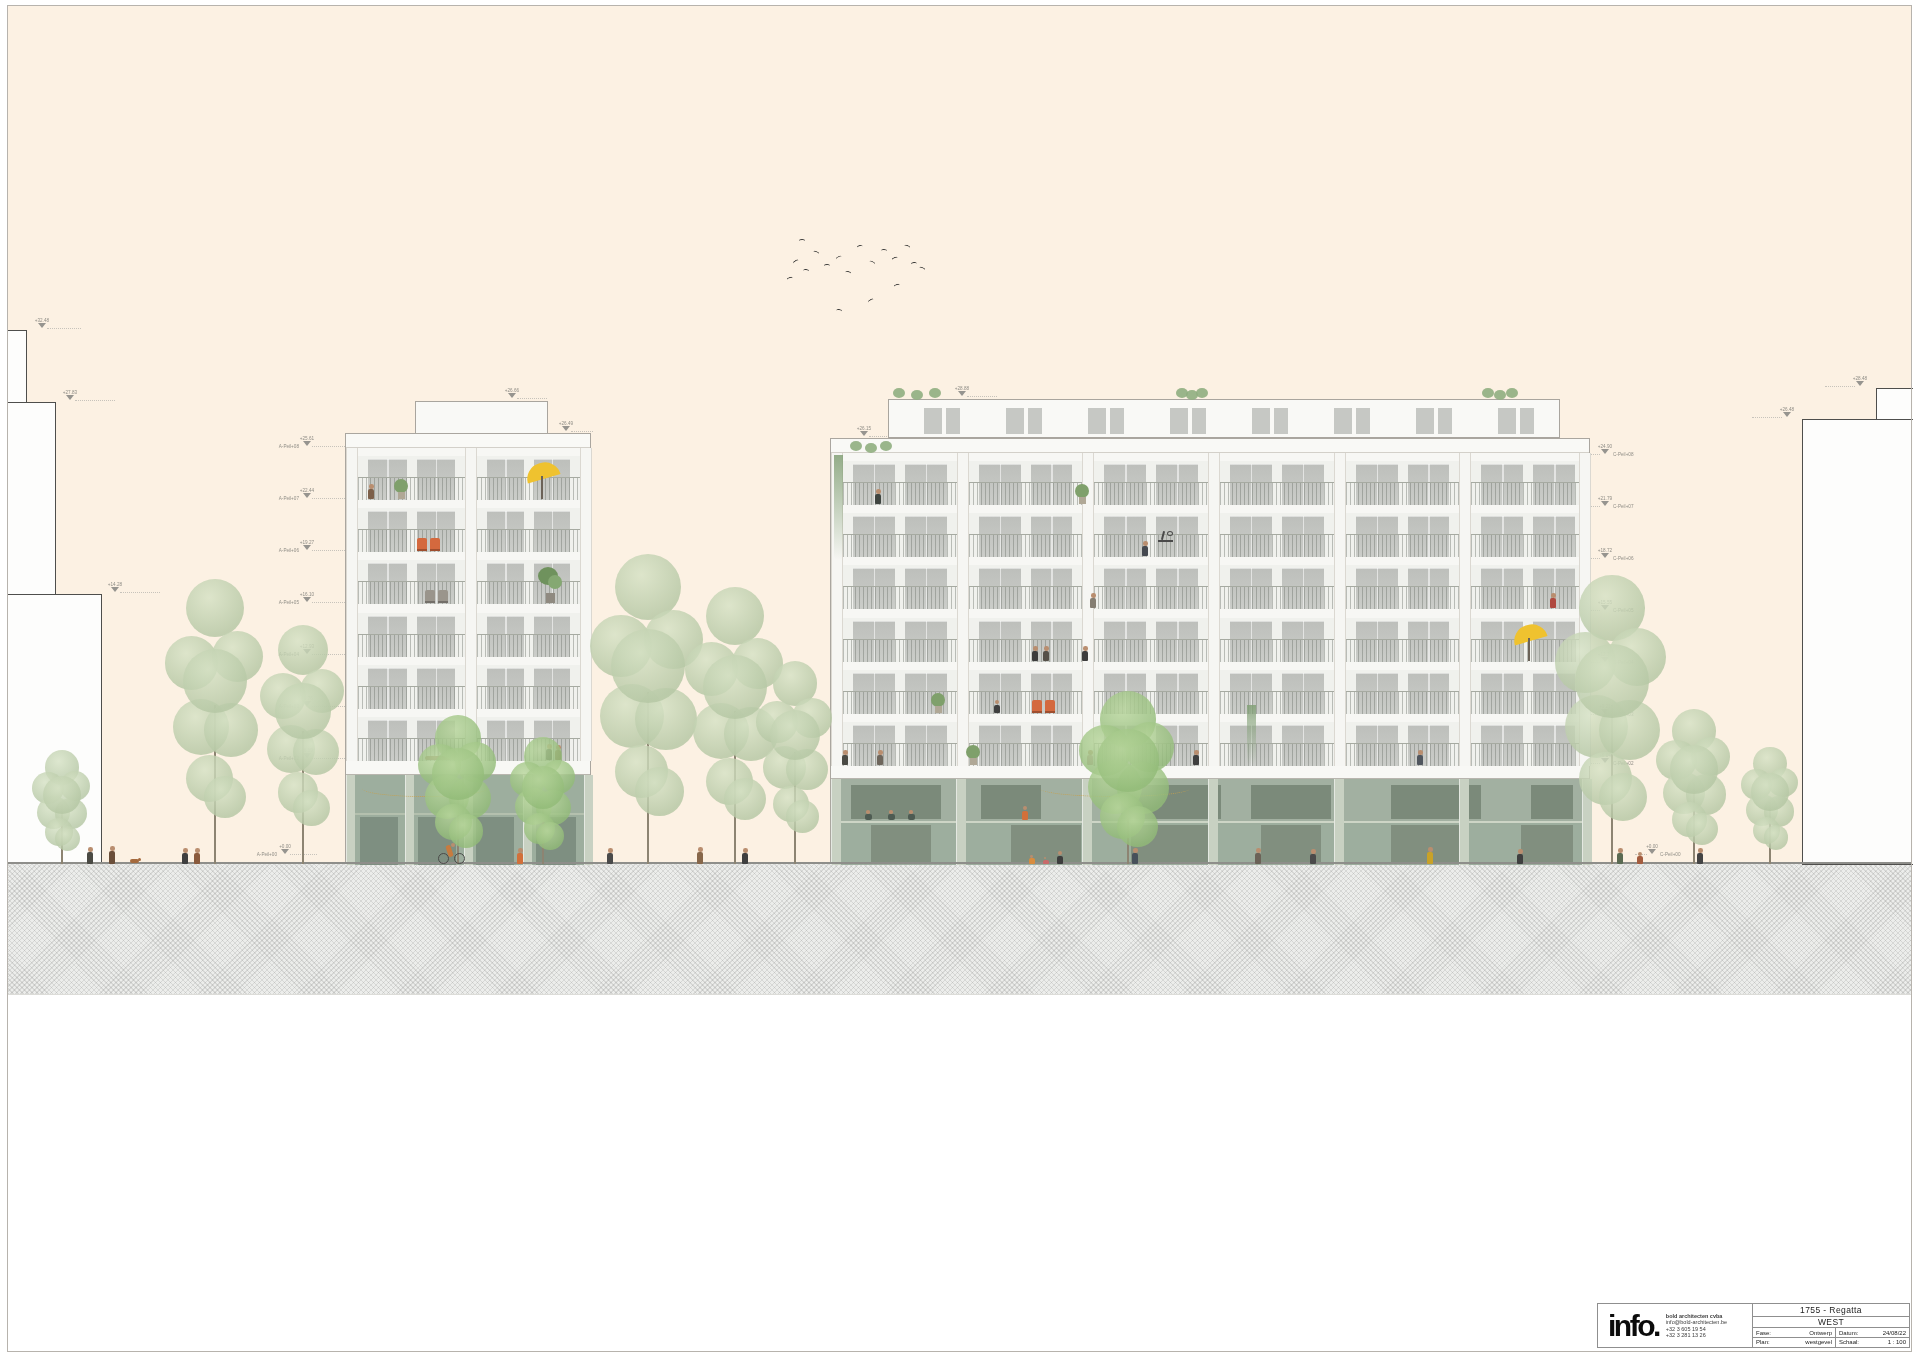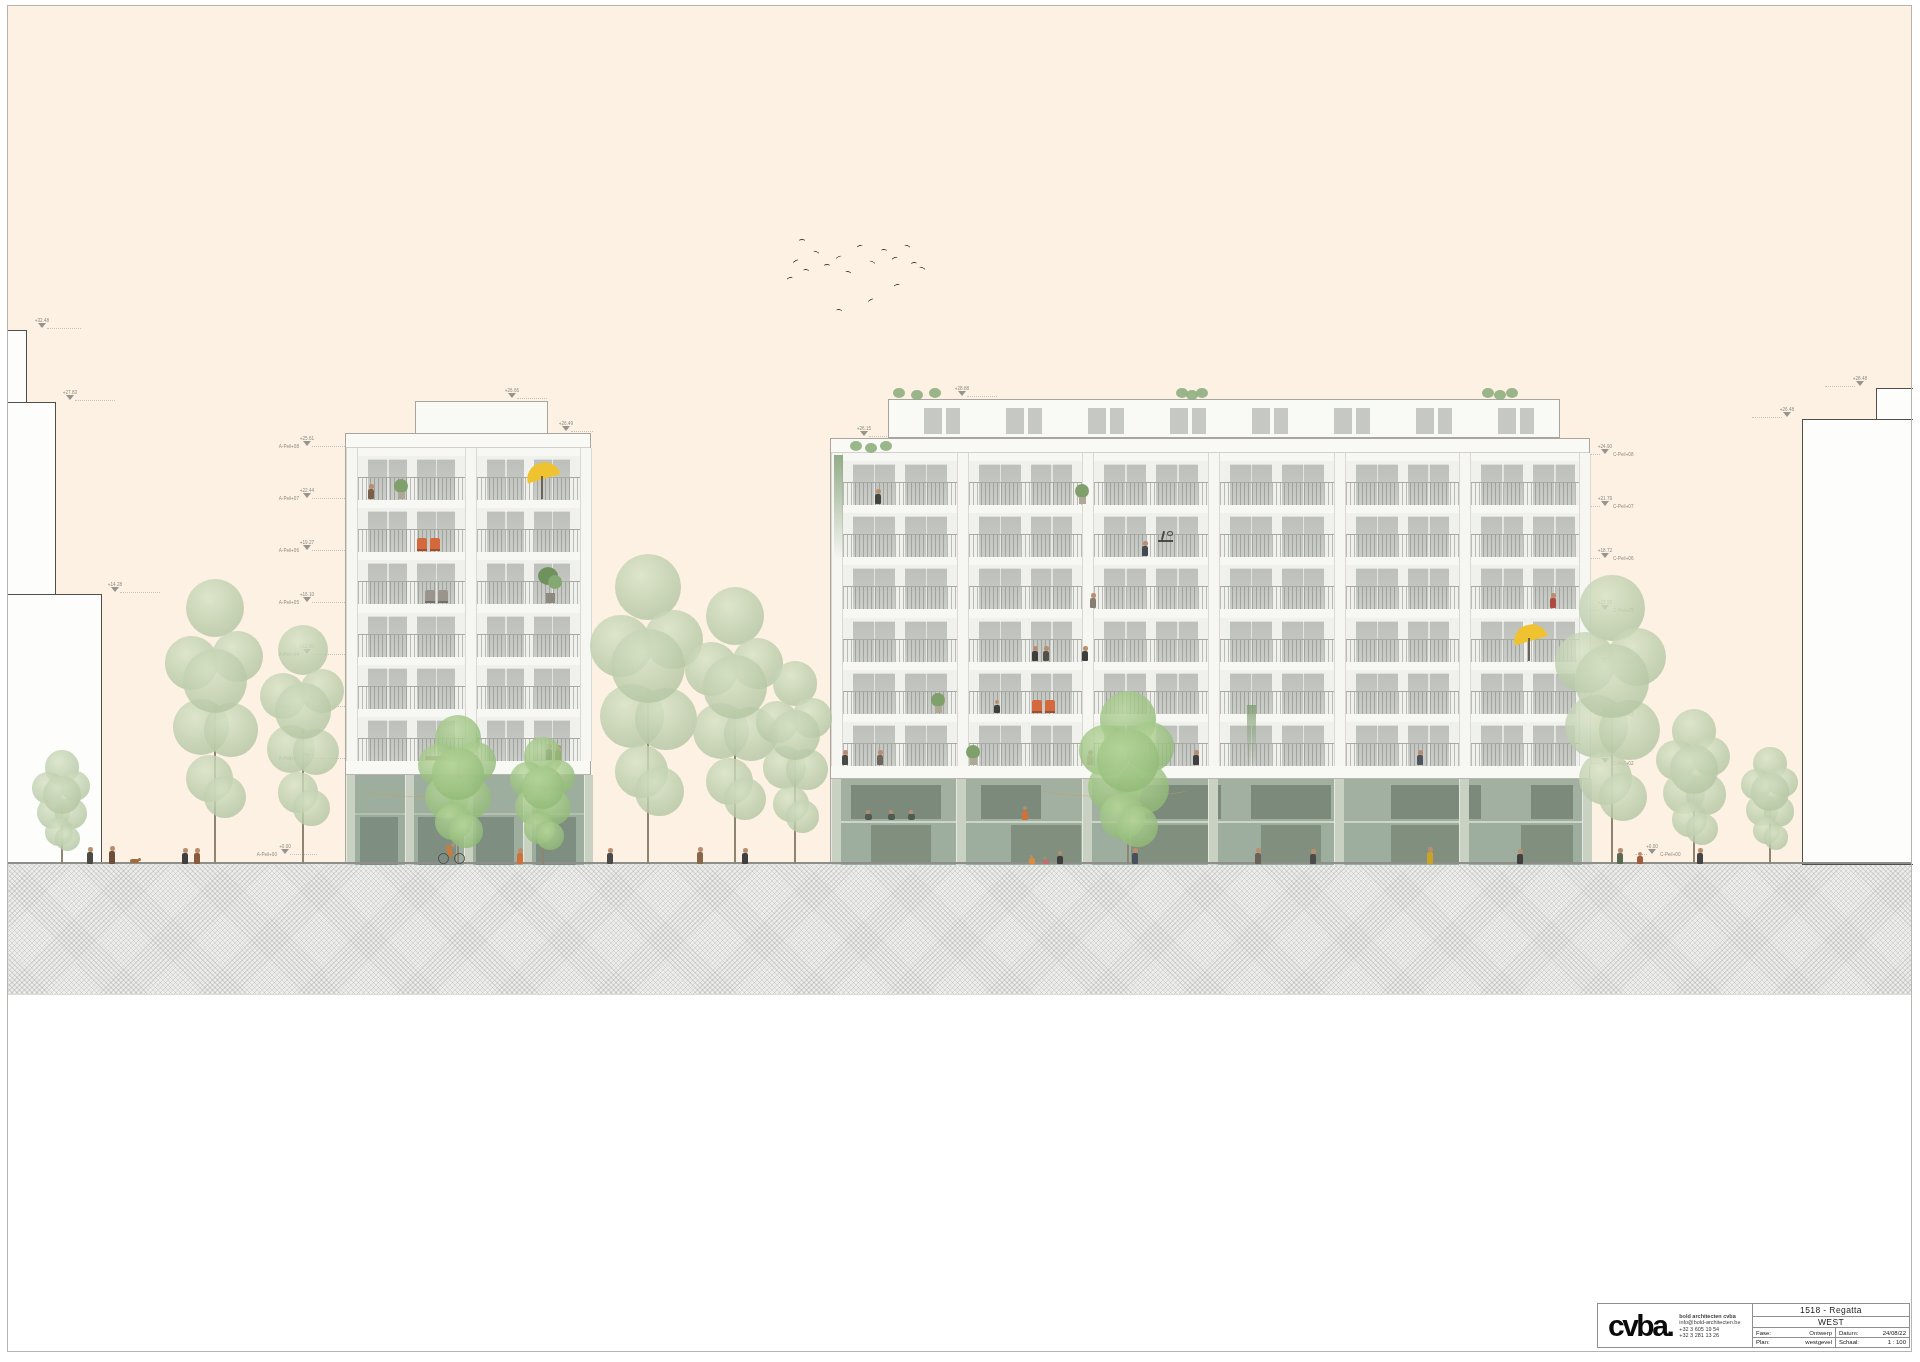--- a/index.html
+++ b/index.html
@@ -928,30 +928,30 @@
         <div style="position: absolute; left: 15.36px; top: 72.96px; width: 26.88px; height: 26.88px; border-radius: 50%; opacity: 0.82; background: radial-gradient(circle at 40% 32%, rgb(214, 226, 197) 0%, rgb(181, 199, 164) 72%);"></div>
         <div style="position: absolute; left: 25.6px; top: 81.44px; width: 24.32px; height: 24.32px; border-radius: 50%; opacity: 0.82; background: radial-gradient(circle at 40% 32%, rgb(214, 226, 197) 0%, rgb(181, 199, 164) 72%);"></div>
       </div>
     </div>
   <div class="street"></div>
   <div class="hatch"></div>
   <div class="frame"></div>
 
   <div class="tblock">
     <div class="tb-left">
-      <div class="tb-logo"><span>cvba</span><span>.</span></div>
+      <div class="tb-logo"><span>info</span><span>.</span></div>
       <div class="tb-contact">
         <div class="tb-firm">bold architecten cvba</div>
         <div>info@bold-architecten.be</div>
         <div>+32 3 605 19 54</div>
         <div>+32 3 281 13 26</div>
       </div>
     </div>
     <div class="tb-right">
-      <div class="tb-row tb-project">1518 -  Regatta</div>
+      <div class="tb-row tb-project">1755 -  Regatta</div>
       <div class="tb-row tb-west">WEST</div>
       <div class="tb-row tb-grid">
         <span class="lbl">Fase:</span>
         <span class="val">Ontwerp</span>
         <span class="lbl sep">Datum:</span>
         <span class="val">24/08/22</span>
       </div>
       <div class="tb-row tb-grid">
         <span class="lbl">Plan:</span>
         <span class="val">westgevel</span>

